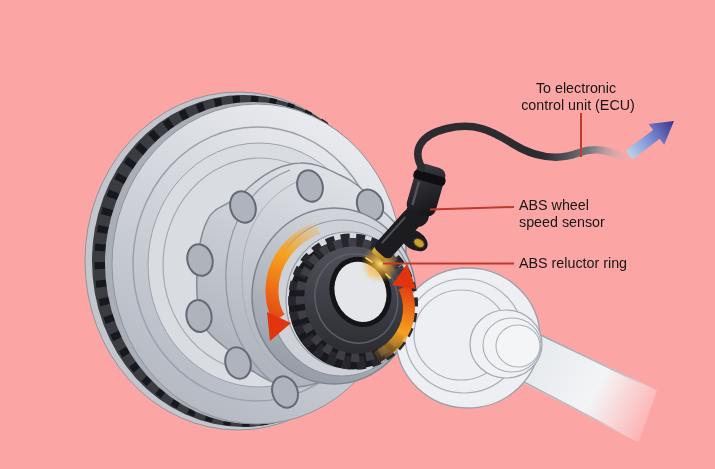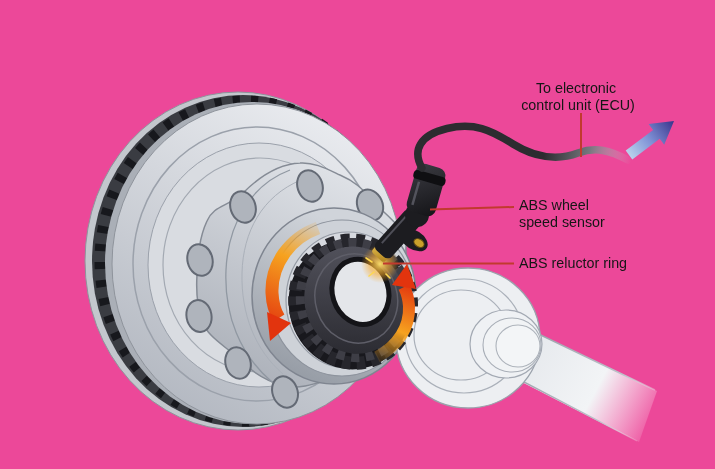--- a/index.html
+++ b/index.html
@@ -1,16 +1,16 @@
 <!DOCTYPE html>
 <html><head>
 <meta charset="utf-8">
 <style>
   html,body{margin:0;padding:0;background:#ffffff;}
-  .stage{position:relative;width:715px;height:469px;background:#ec4899;overflow:hidden;
+  .stage{position:relative;width:715px;height:469px;background:#fca5a5;overflow:hidden;
          font-family:"Liberation Sans","DejaVu Sans",sans-serif;}
   svg{display:block}
   text{font-family:"Liberation Sans","DejaVu Sans",sans-serif;font-size:14.3px;fill:#161616;}
   .lbl-center{text-anchor:middle;}
 </style>
 </head>
 <body>
 
 <div class="stage">
 <svg width="715" height="469" viewBox="0 0 715 469">

